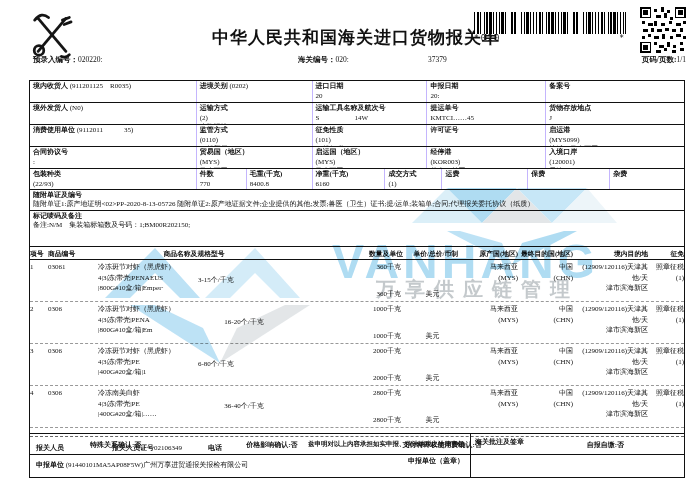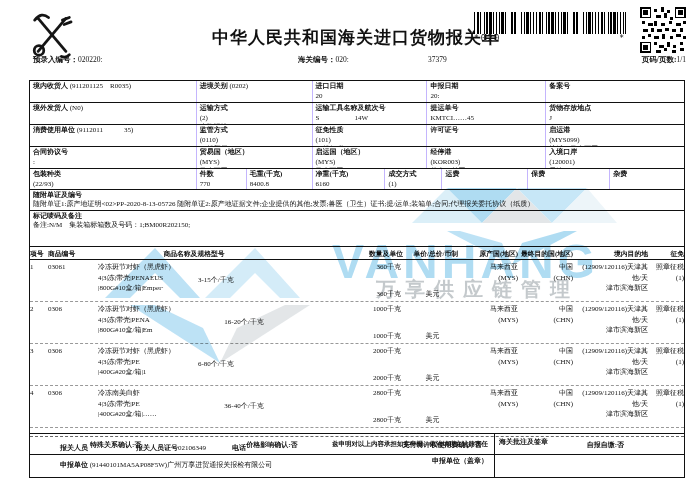--- a/index.html
+++ b/index.html
@@ -46,21 +46,21 @@
   .irow:last-of-type{border-bottom:none;}
   .c{overflow:hidden;}
   .c i{display:block;font-style:normal;}
   .c.qty{display:flex;flex-direction:column;justify-content:space-between;text-align:right;padding-right:4px;}
   .c.cur{display:flex;flex-direction:column;justify-content:flex-end;text-align:center;}
   .c.org,.c.dst,.c.dom,.c.duty{text-align:right;padding-right:2px;}
   .ifiller{height:8px;}
   .confirm{display:flex;justify-content:space-between;border-top:1px dashed #666;height:17px;line-height:16px;font-size:7px;font-weight:bold;padding:0 60px;}
   
   .fbox{position:absolute;left:29px;top:433px;width:656px;height:45px;border:1.5px solid #111;box-sizing:border-box;display:flex;}
-  .fleft{width:440px;position:relative;font-size:7px;margin-left:24px;}
+  .fleft{width:440px;position:relative;font-size:7px;}
   .fright{flex:1;border-left:1px solid #111;padding:3px 4px;font-size:7px;font-weight:bold;}
   .fa{position:absolute;left:6px;top:9px;font-weight:bold;}
   .fb{position:absolute;left:82px;top:9px;}
   .fb b{font-weight:bold;}
   .fc{position:absolute;left:178px;top:9px;font-weight:bold;}
   .fd{position:absolute;right:6px;top:6px;width:185px;text-align:right;font-weight:bold;font-size:6.5px;}
   .fe{position:absolute;right:6px;top:22px;font-weight:bold;}
   .ff{position:absolute;left:6px;top:26px;}
   .ff b{font-weight:bold;}
   

